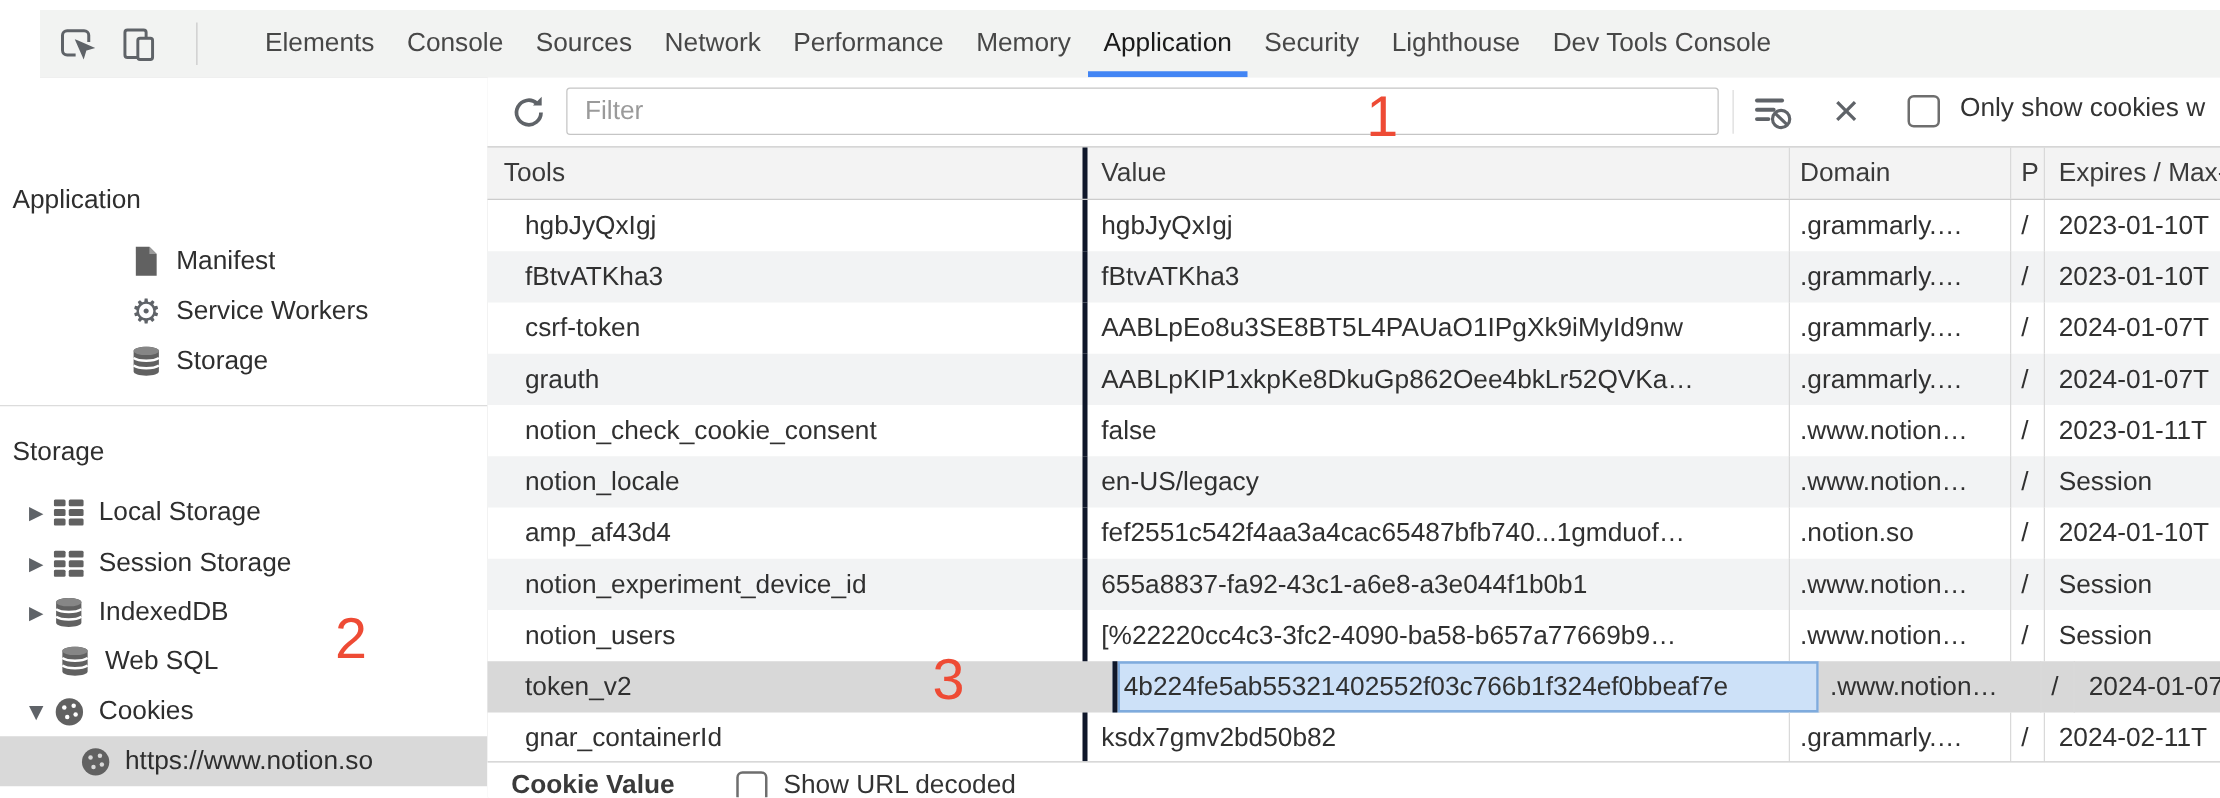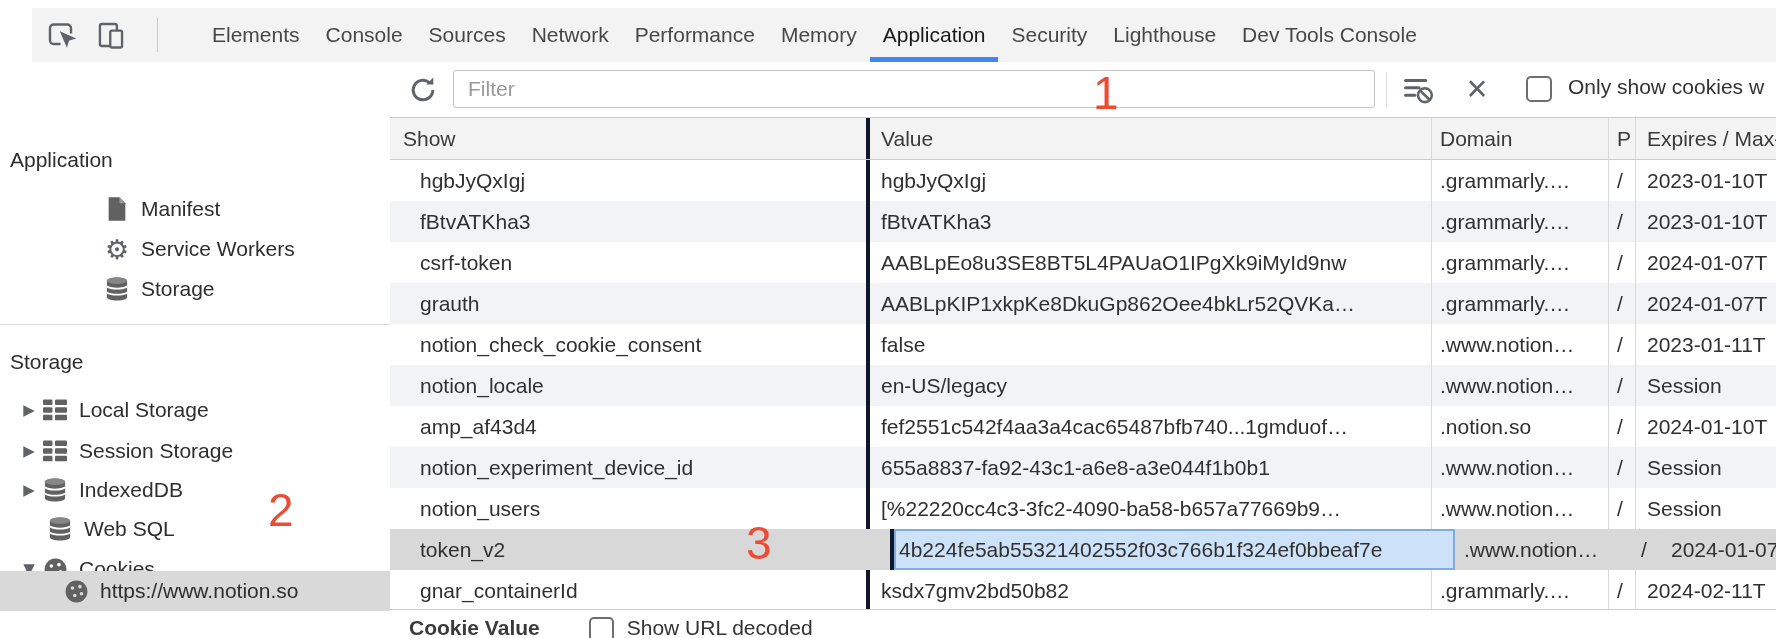--- a/index.html
+++ b/index.html
@@ -209,21 +209,21 @@
               <circle cx="5.4" cy="5.8" r="1.15"></circle>
               <circle cx="10.2" cy="4.9" r="1.15"></circle>
               <circle cx="6.9" cy="10.6" r="1.15"></circle>
               <circle cx="11.2" cy="9.4" r="1.15"></circle>
             </g>
           </svg>
       </span>
       <span class="slabel">Cookies</span>
     </div>
 
-    <div class="srow ind-child sel" style="top:509px;">
+    <div class="srow ind-child sel" style="top:527px;">
       <span class="sicon">
         <svg width="25" height="25" viewBox="0 0 16 16">
             <circle cx="8" cy="8" r="7" fill="#616161"></circle>
             <g fill="#d9d9d9">
               <circle cx="5.4" cy="5.8" r="1.15"></circle>
               <circle cx="10.2" cy="4.9" r="1.15"></circle>
               <circle cx="6.9" cy="10.6" r="1.15"></circle>
               <circle cx="11.2" cy="9.4" r="1.15"></circle>
             </g>
           </svg>
@@ -266,21 +266,21 @@
           <line x1="10.2" y1="8.9" x2="15.8" y2="14.3" stroke="#5f6368" stroke-width="1.5"></line>
         </svg>
       </div>
       <div class="close-btn">×</div>
       <div class="checkbox cb-only"></div>
       <div class="only-label">Only show cookies w</div>
     </div>
 
     <div class="grid">
       <div class="hrow">
-        <div class="cell c-name">Show</div>
+        <div class="cell c-name">Tools</div>
         <div class="cell c-value">Value</div>
         <div class="cell c-domain">Domain</div>
         <div class="cell c-p">P</div>
         <div class="cell c-exp">Expires / Max-Age</div>
       </div>
       <div class="tbody">
         <div class="row">
           <div class="cell c-name">hgbJyQxIgj</div>
           <div class="cell c-value">hgbJyQxIgj</div>
           <div class="cell c-domain">.grammarly.…</div>

